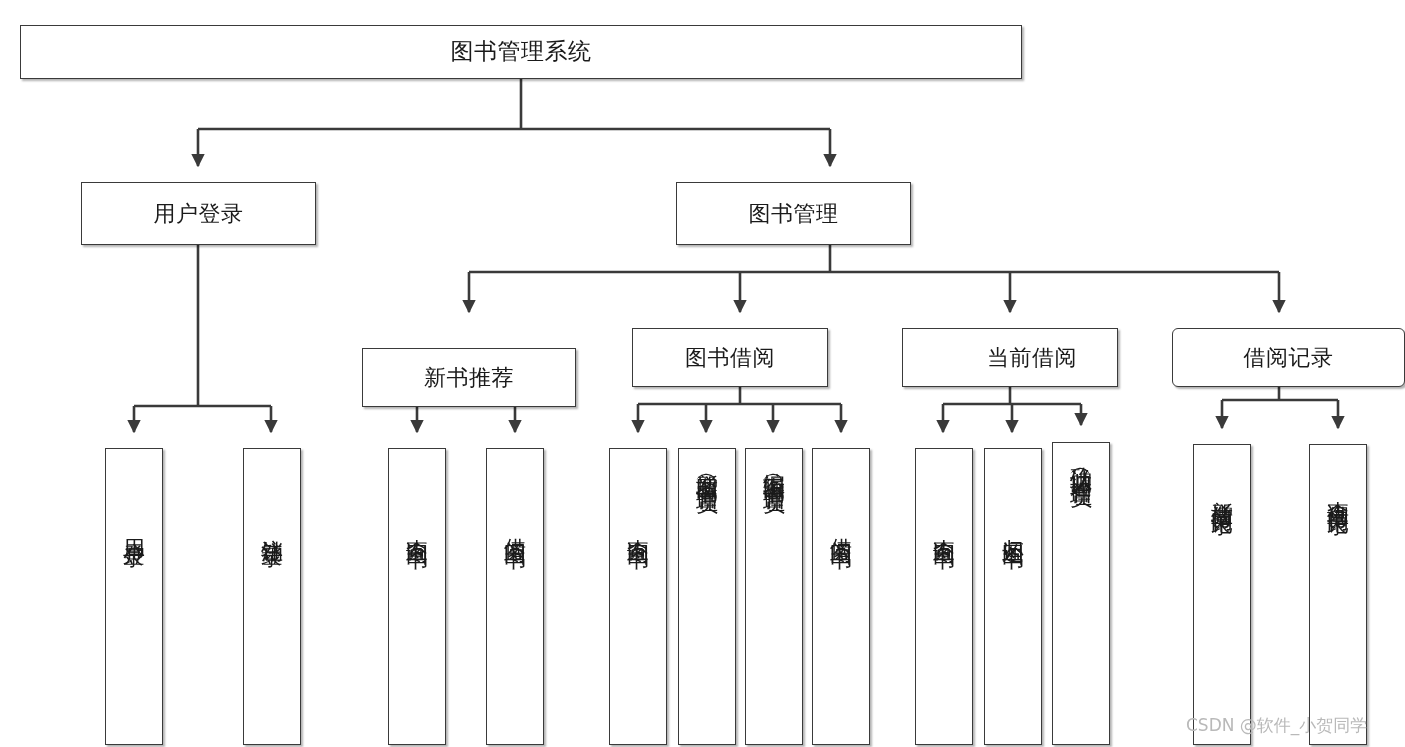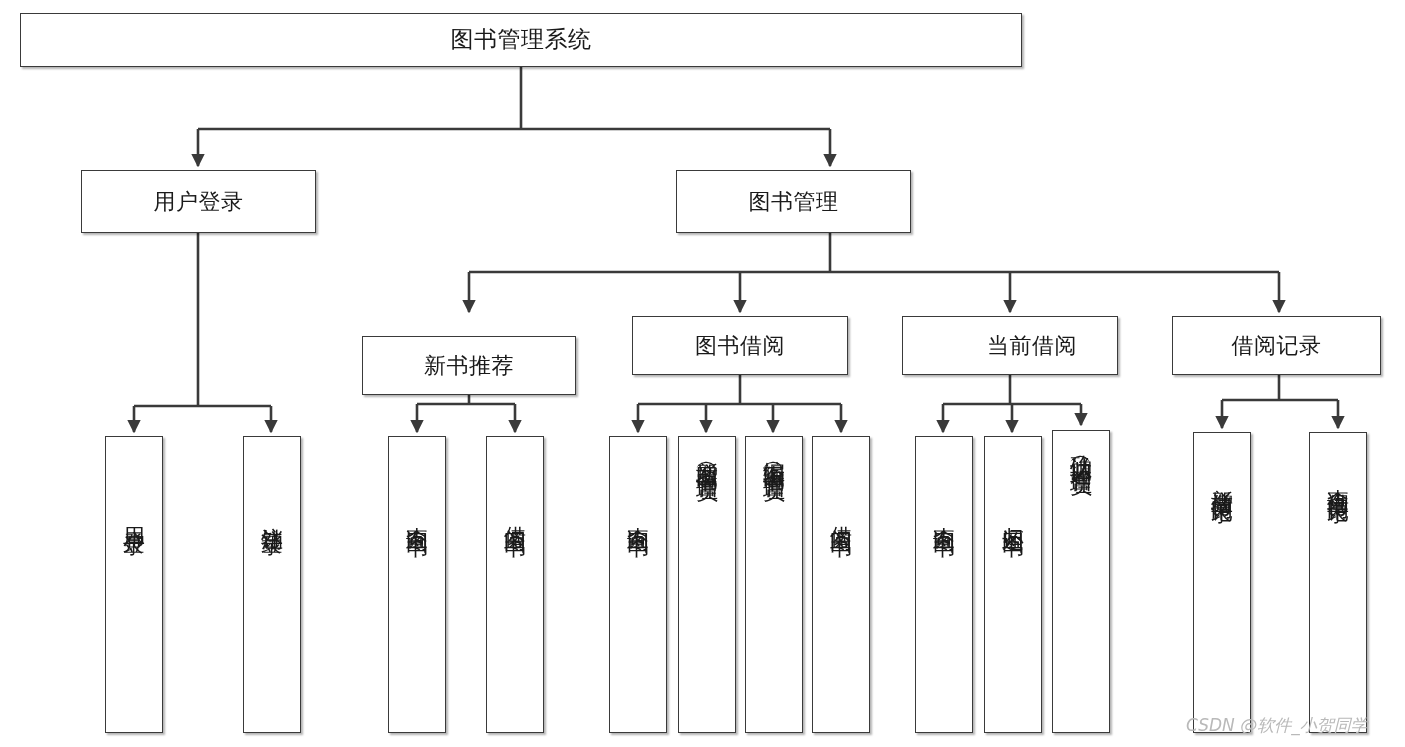--- a/index.html
+++ b/index.html
@@ -29,20 +29,21 @@
     position: absolute;
     box-sizing: border-box;
     background: #ffffff;
     border: 1.6px solid #3a3a3a;
     box-shadow: 2px 2px 2px rgba(0,0,0,0.30);
     display: flex;
     align-items: center;
     justify-content: center;
     color: #1a1a1a;
     z-index: 2;
+    margin-top: 12px;
   }
   .node .label {
     display: block;
     text-align: center;
     line-height: 1.18;
     white-space: nowrap;
   }
   
   .node.horiz .label {
     font-size: 22px;
@@ -67,21 +68,20 @@
   }
   .watermark {
     position: absolute;
     left: 1186px;
     top: 714px;
     font-size: 17px;
     color: #b9b9b9;
     white-space: nowrap;
     z-index: 3;
     font-family: "DejaVu Sans", "Liberation Sans", sans-serif;
-    font-style: italic;
   }
 </style>
 </head>
 <body>
 
 <div id="canvas">
 
   <svg id="edges" viewBox="0 0 1405 747" width="1405" height="747">
     <defs>
       <marker id="arrow" viewBox="0 0 10 10" refX="9" refY="5" markerWidth="5.2" markerHeight="5.2" orient="auto-start-reverse">
@@ -139,27 +139,27 @@
   <div class="node horiz" style="left:81px; top:170px; width:235px; height:63px;">
     <span class="label">用户登录</span>
   </div>
   <div class="node horiz" style="left:676px; top:170px; width:235px; height:63px;">
     <span class="label">图书管理</span>
   </div>
 
   <div class="node horiz" style="left:362px; top:336px; width:214px; height:59px;">
     <span class="label">新书推荐</span>
   </div>
-  <div class="node horiz" style="left:632px; top:316px; width:216px; height:59px;">
+  <div class="node horiz" style="left:632px; top:316px; width:196px; height:59px;">
     <span class="label">图书借阅</span>
   </div>
   <div class="node horiz" style="left:902px; top:316px; width:216px; height:59px;padding-left:44px;">
     <span class="label">当前借阅</span>
   </div>
-  <div class="node horiz" style="left:1172px; top:316px; width:209px; height:59px;">
+  <div class="node horiz" style="left:1172px; top:316px; width:233px; height:59px;border-radius:6px;">
     <span class="label">借阅记录</span>
   </div>
 
   <div class="node vert" style="left:105px; top:436px; width:58px; height:297px; padding-top:72px;">
     <span class="label">用户登录</span>
   </div>
   <div class="node vert" style="left:243px; top:436px; width:58px; height:297px; padding-top:72px;">
     <span class="label">注销登录</span>
   </div>
 

